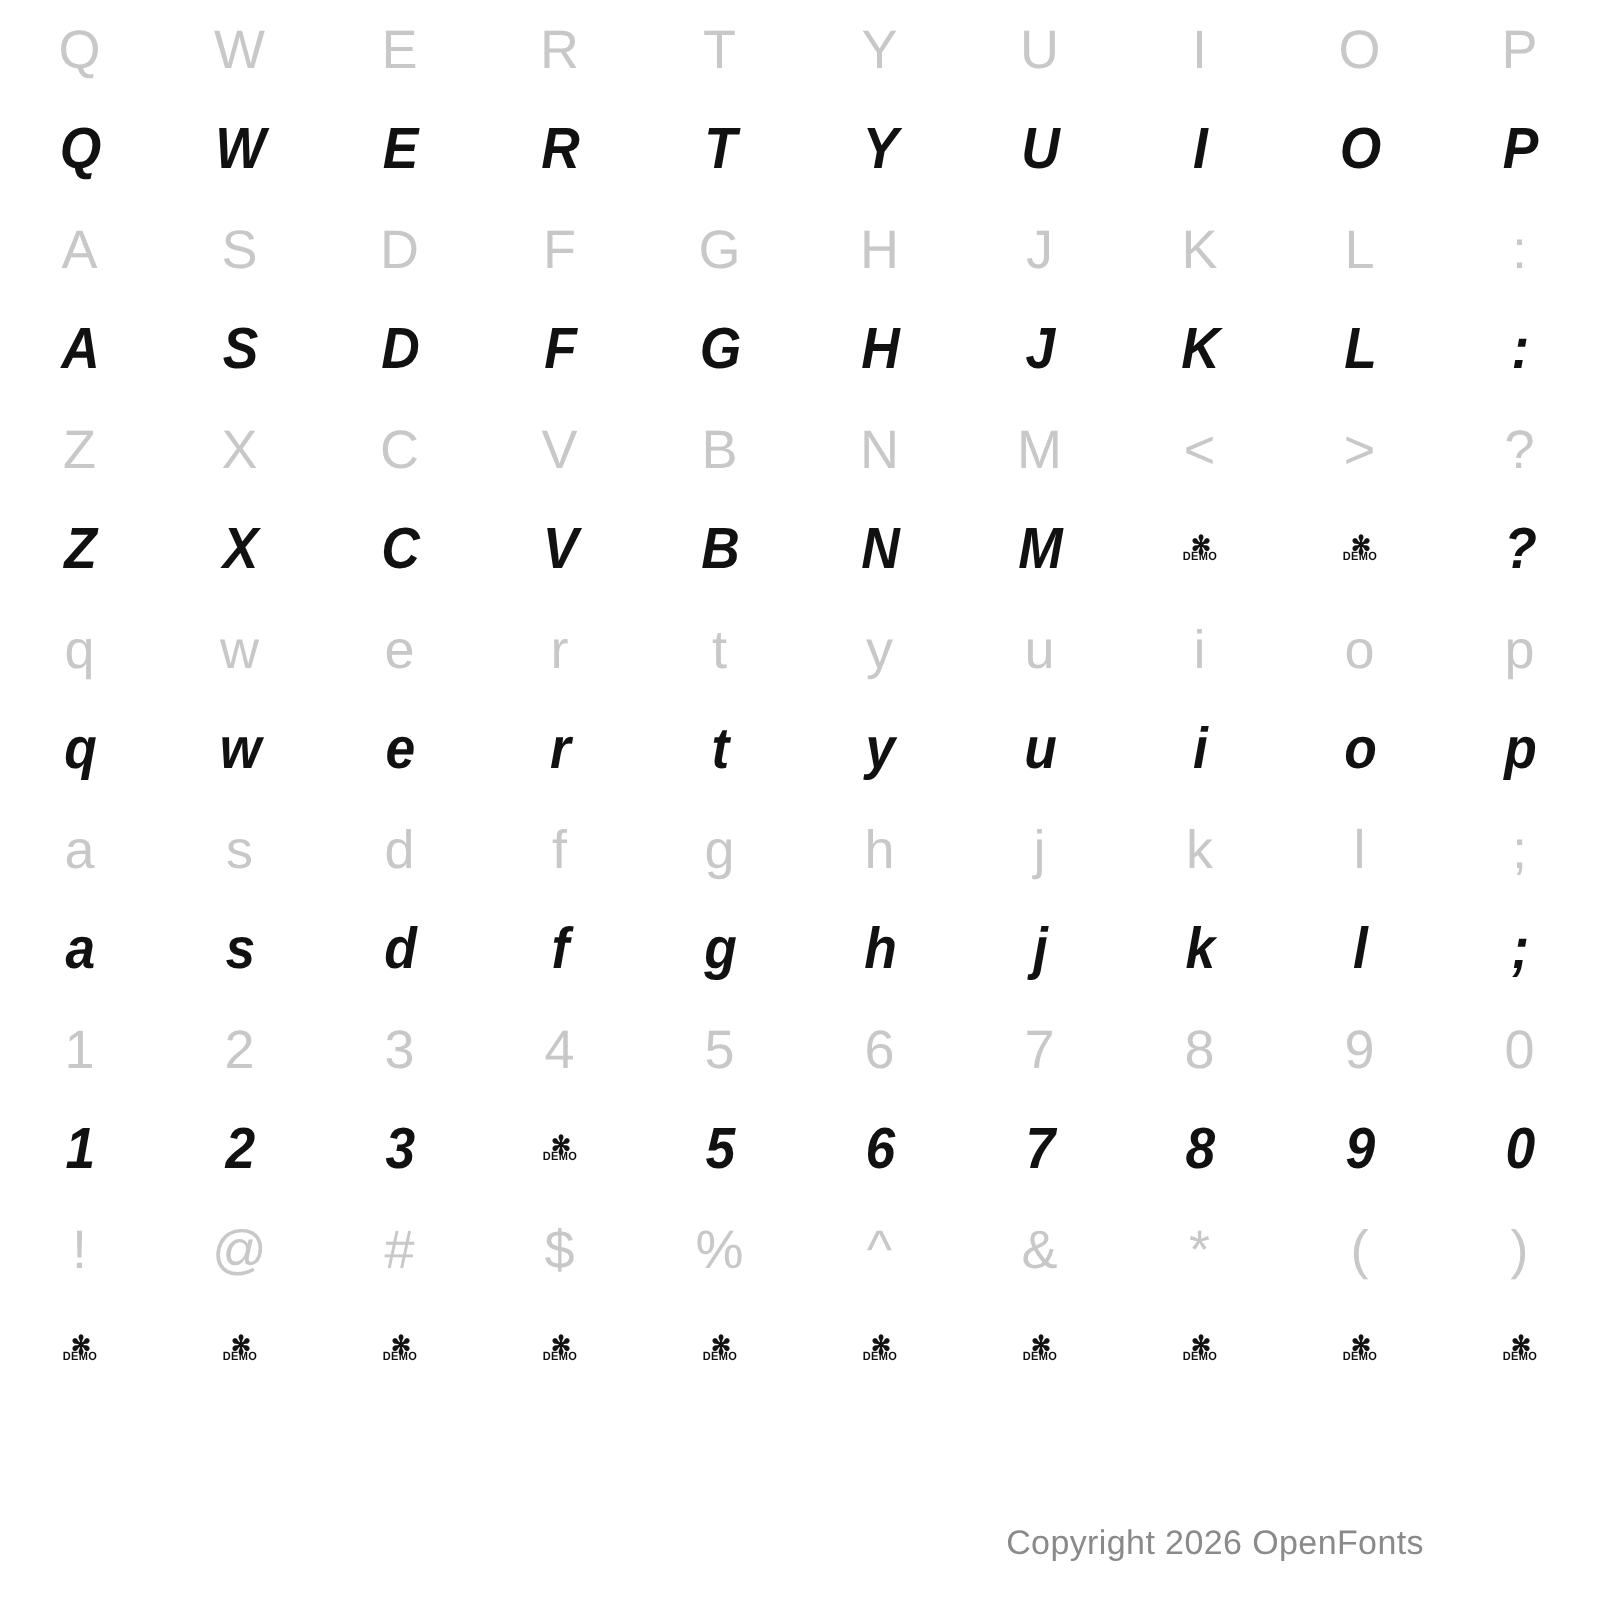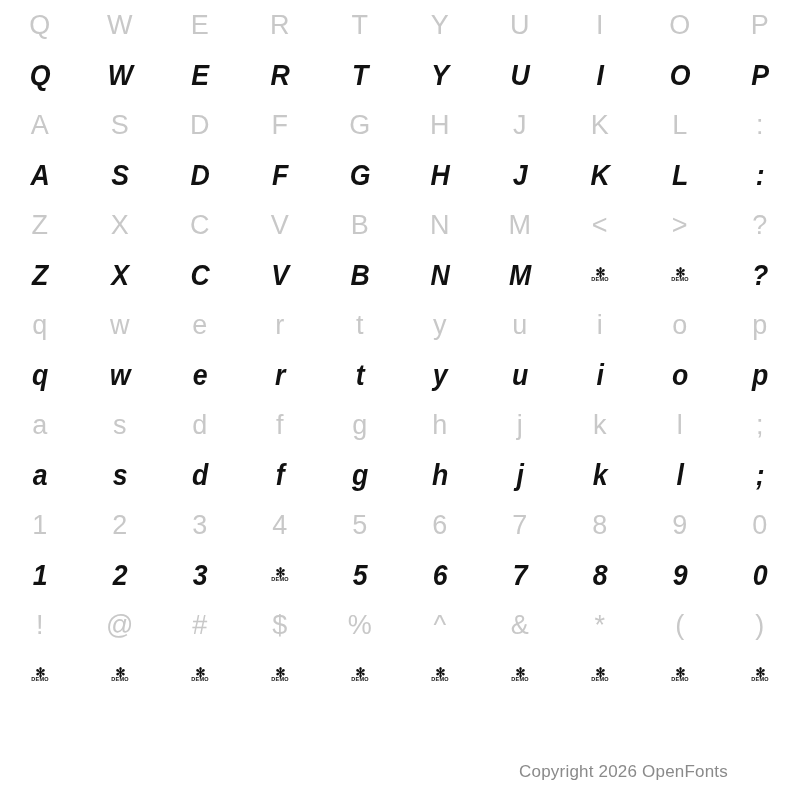--- a/index.html
+++ b/index.html
@@ -76,21 +76,21 @@
     display: block;
     font-size: 6px;
     font-weight: bold;
     font-style: normal;
     letter-spacing: 0.2px;
     color: #111;
     transform: scaleX(1);
   }
   .footer {
     position: absolute;
-    right: 72px;
+    right: 88px;
     bottom: 18px;
     font-size: 17px;
     color: #8a8a8a;
     font-weight: 400;
     letter-spacing: 0.2px;
     margin-top: 40px;
   }
 </style>
 </head>
 <body>

